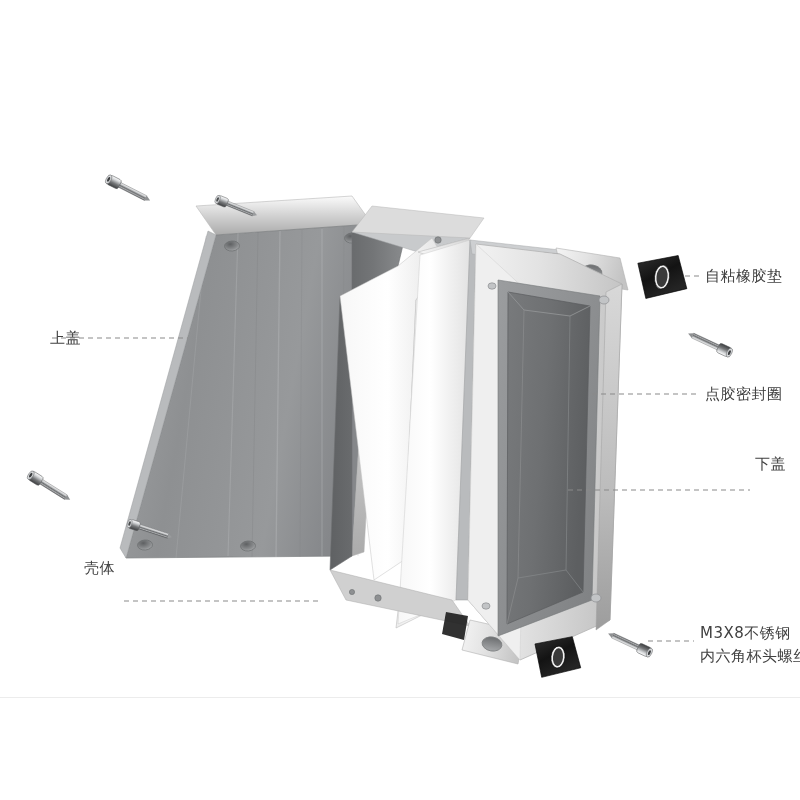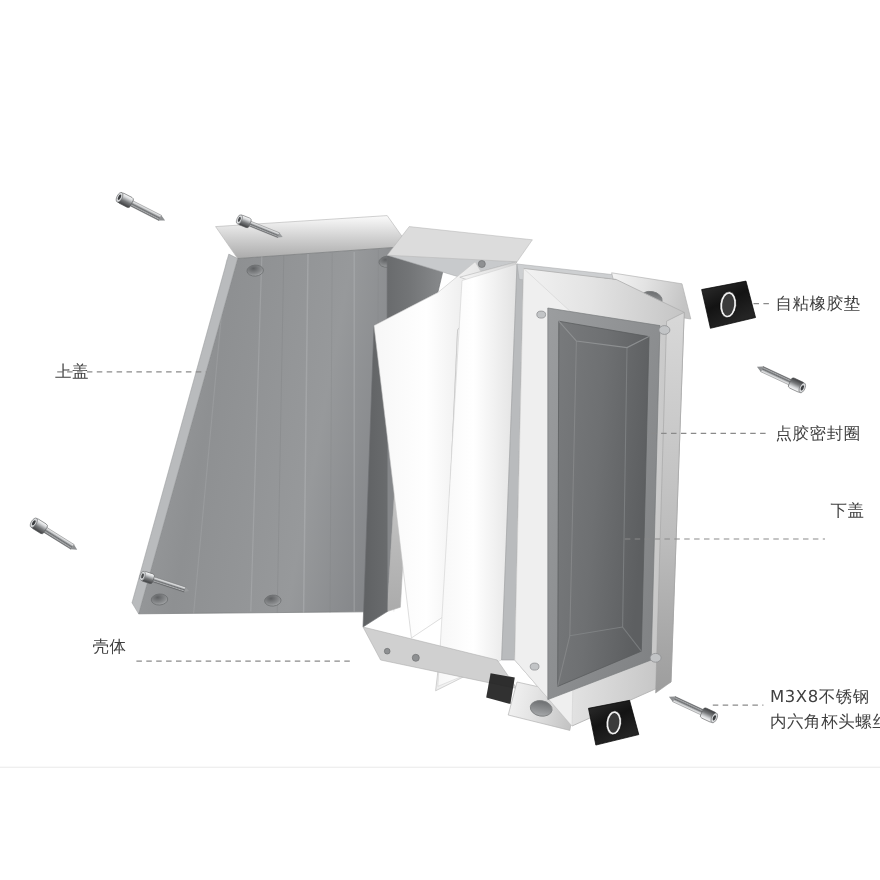--- a/index.html
+++ b/index.html
@@ -283,20 +283,20 @@
     <line x1="592" y1="394" x2="700" y2="394"></line>
     <line x1="568" y1="490" x2="750" y2="490"></line>
     <line x1="648" y1="641" x2="694" y2="641"></line>
   </g>
 </svg>
 </div>
 
 <div class="divider" style="top: 697px;"></div>
 
 <div class="lbl" style="left:14px; top:328px;margin-left:36px;">上盖</div>
-<div class="lbl" style="left:84px; top:578px;">壳体</div>
+<div class="lbl" style="left:84px; top:558px;">壳体</div>
 <div class="lbl" style="left:705px; top:266px;">自粘橡胶垫</div>
 <div class="lbl" style="left:705px; top:384px;">点胶密封圈</div>
 <div class="lbl" style="left:755px; top:454px;">下盖</div>
 <div class="lbl two-line" style="left:700px; top:622px;">
   <div>M3X8不锈钢</div>
   <div>内六角杯头螺丝</div>
 </div>
 
 </body></html>

